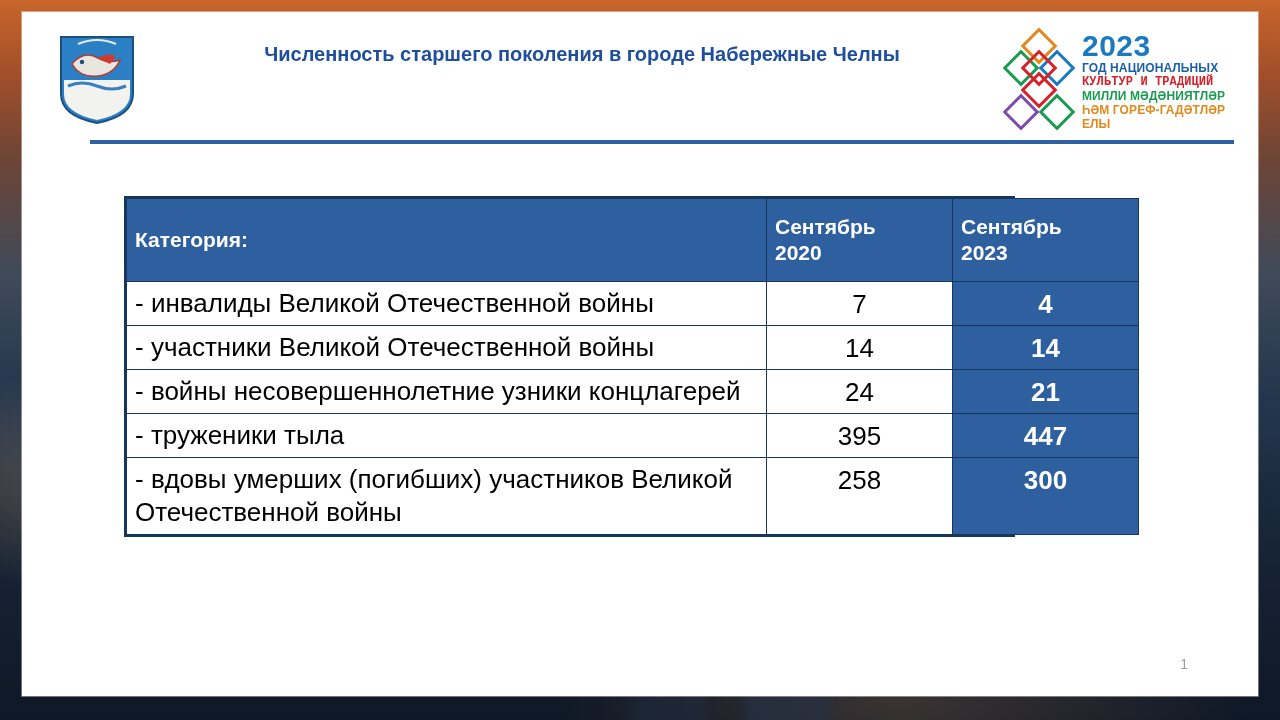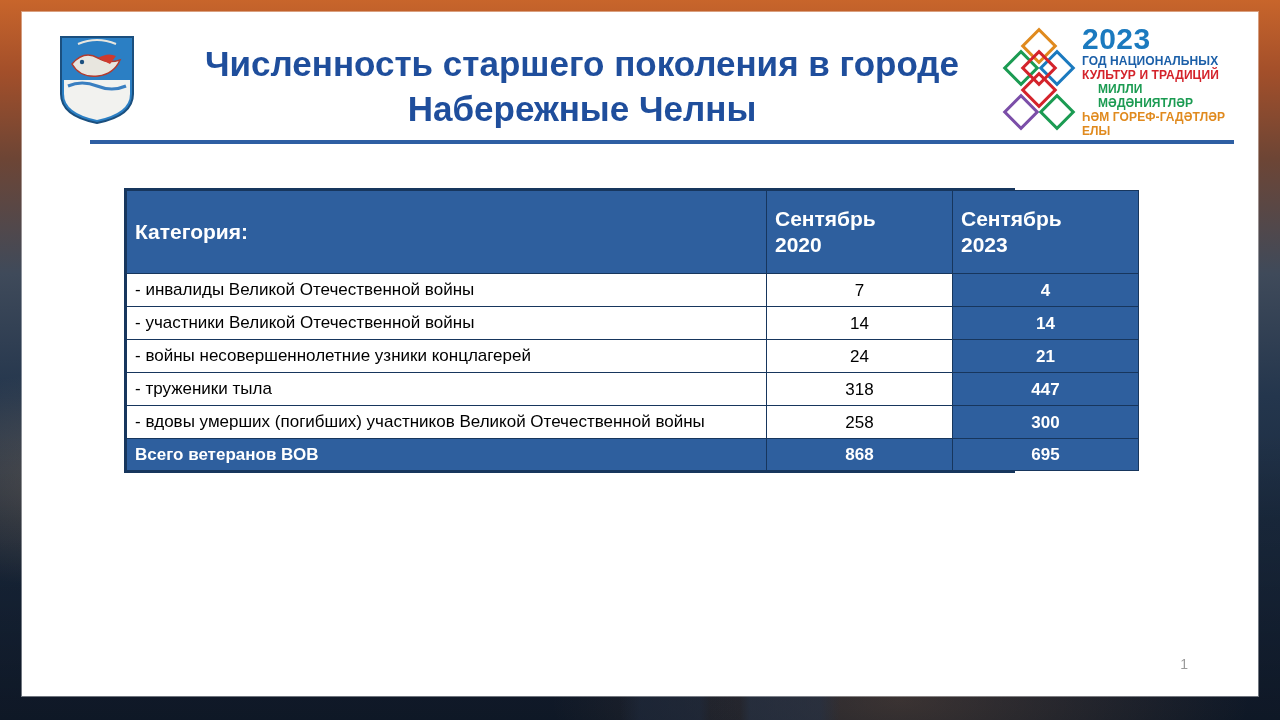--- a/index.html
+++ b/index.html
@@ -95,63 +95,63 @@
     line-height: 1;
     letter-spacing: 0.5px;
   }
   .year-line {
     font-size: 12px;
     font-weight: bold;
     line-height: 1.18;
     letter-spacing: 0.1px;
   }
   .yl1 { color: #1b5fa8; }
-  .yl2 { color: #d4232b; }
-  .yl3 { color: #1b9b52; margin-left: 16px; }
+  .yl2 { color: #d4232b; font-family: Liberation Mono, monospace; }
+  .yl3 { color: #1b9b52; }
   .yl4 { color: #e08a1e; }
 
   
   .title {
     position: absolute;
     left: 120px;
     top: 30px;
     width: 880px;
     text-align: center;
-    font-size: 35px;
+    font-size: 20px;
     font-weight: bold;
     color: #1f4e9c;
     line-height: 1.28;
   }
   .title-rule {
     position: absolute;
     left: 68px;
     top: 128px;
     width: 1144px;
     height: 4px;
     background: #2e5fa3;
   }
 
   
   .table-wrap {
     position: absolute;
     left: 102px;
-    top: 176px;
+    top: 184px;
     width: 891px;
     border: 2px solid #17365d;
     box-sizing: border-box;
   }
   table {
     border-collapse: collapse;
     width: 100%;
     table-layout: fixed;
   }
   th, td {
     border: 1px solid #17365d;
     padding: 5px 8px;
-    font-size: 17px;
+    font-size: 26px;
     color: #000000;
     vertical-align: middle;
   }
   thead th {
     background: #2e5f9e;
     color: #ffffff;
     font-weight: bold;
     text-align: left;
     font-size: 21px;
     line-height: 1.22;
@@ -269,32 +269,27 @@
             <td class="v2022">14</td>
             <td class="v2023">14</td>
           </tr>
           <tr>
             <td class="cat">- войны несовершеннолетние узники концлагерей</td>
             <td class="v2022">24</td>
             <td class="v2023">21</td>
           </tr>
           <tr>
             <td class="cat">- труженики тыла</td>
-            <td class="v2022">318</td>
+            <td class="v2022">395</td>
             <td class="v2023">447</td>
           </tr>
           <tr>
             <td class="cat">- вдовы умерших (погибших) участников Великой Отечественной войны</td>
             <td class="v2022">258</td>
             <td class="v2023">300</td>
           </tr>
-          <tr class="total">
-            <td class="cat">Всего ветеранов ВОВ</td>
-            <td class="v2022">868</td>
-            <td class="v2023">695</td>
-          </tr>
         </tbody>
       </table>
     </div>
 
     <div class="page-num">1</div>
   </div>
 </div>
 
 </body></html>

